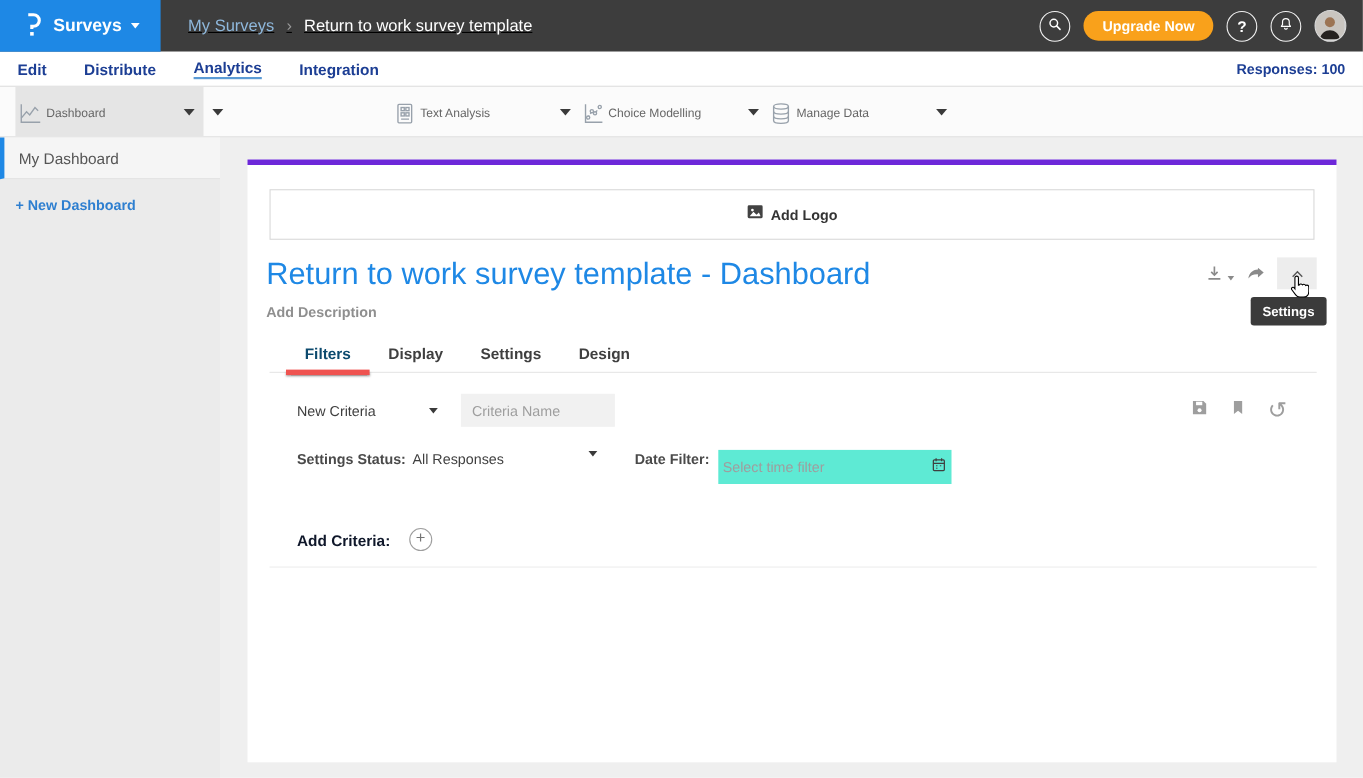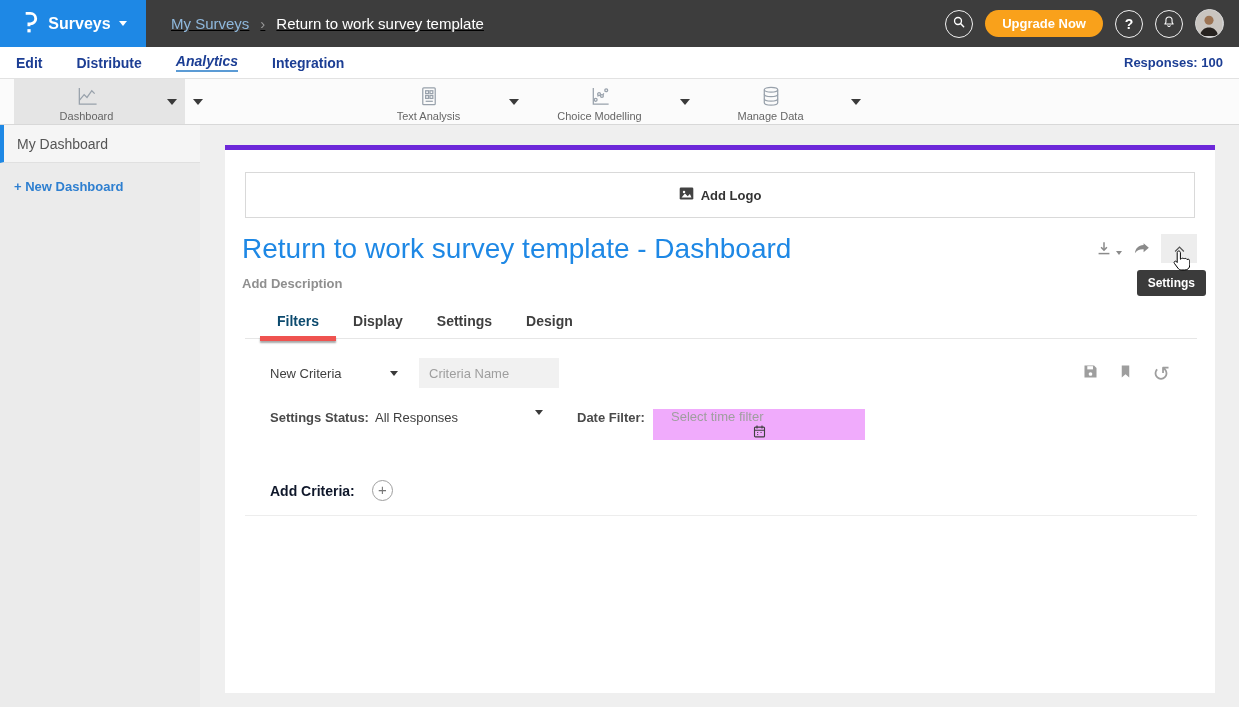--- a/index.html
+++ b/index.html
@@ -16,28 +16,28 @@
   .bc-sep { color:#9a9a9a; font-size:15px; }
   .bc-current { color:#fff; }
   .header-right { margin-left:auto; display:flex; align-items:center; gap:12px; margin-right:15px; }
   .circle-btn { width:28px; height:28px; border:1.5px solid #f2f2f2; border-radius:50%; display:flex; align-items:center; justify-content:center; cursor:pointer; color:#fff; font-weight:700; font-size:14px; }
   .upgrade-btn { background:#f9a11b; color:#fff; font-size:13px; font-weight:700; border:none; border-radius:14px; padding:6px 17px; cursor:pointer; }
   .avatar { width:29px; height:29px; border-radius:50%; border:1.5px solid #d9d9d9; overflow:hidden; cursor:pointer; background:#cfcfcf; }
 
   
   .nav-row { height:31px; background:#fff; display:flex; align-items:center; padding:0 16px; }
   .nav-item { color:#1c3e94; font-size:14px; font-weight:700; margin-right:34px; cursor:pointer; text-decoration:none; }
-  .nav-item.active { border-bottom:2px solid #5b9bd5; padding-bottom:1px;font-style:italic; }
+  .nav-item.active { border-bottom:2px solid #5b9bd5; padding-bottom:1px; }
   .nav-responses { margin-left:auto; color:#1c3e94; font-size:13px; font-weight:700; }
 
   
   .toolbar { height:47px; background:#fbfbfb; border-top:1px solid #e2e2e2; border-bottom:1px solid #d8d8d8; display:flex; padding-left:14px; }
   .tool-group { width:171px; height:100%; display:flex; align-items:center; cursor:pointer; }
   .tool-group.selected { background:#e5e5e5; }
-  .tool-tile { flex:1; display:flex; flex-direction:column; align-items:center; justify-content:flex-start; gap:2px; padding-top:3px; }
+  .tool-tile { flex:1; display:flex; flex-direction:row; align-items:center; justify-content:flex-start; gap:2px; padding-top:3px; }
   .tool-label { font-size:11px; color:#666; }
   .tool-caret { width:26px; display:flex; justify-content:center; }
   .tool-caret .tri { border-left:5px solid transparent; border-right:5px solid transparent; border-top:6px solid #3a3a3a; width:0; height:0; }
   .tool-icon svg { display:block; }
 
   
   .body-wrap { display:flex; height:582px; background:#efefef; }
   .sidebar { width:200px; background:#ebebeb; flex-shrink:0; }
   .sb-item { height:38px; background:#f5f5f5; border-left:4px solid #1e88e5; border-bottom:1px solid #e0e0e0; display:flex; align-items:center; padding-left:13px; font-size:14px; color:#555; cursor:pointer; }
   .sb-new { margin:16px 0 0 14px; color:#2e7fd0; font-size:13px; font-weight:700; cursor:pointer; }
@@ -72,21 +72,21 @@
   .criteria-input::placeholder { color:#9e9e9e; }
   .row1-icons { margin-left:auto; display:flex; align-items:center; gap:19px; }
   .row1-icons > * { cursor:pointer; }
   .reset-icon { font-size:21px; line-height:17px; color:#9e9e9e; font-weight:400; }
 
   .row2 { margin-top:21px; display:flex; }
   .lbl { font-size:13px; font-weight:600; color:#4a4a4a; line-height:18px; }
   .lbl-response { width:105px; }
   .rs-dd { width:168px; padding-top:1px; align-items:flex-start; }
   .lbl-date { width:76px; margin-left:34px; }
-  .time-input-wrap { width:212px; height:31px; background:#f0abfc; display:flex; align-items:center; padding:0 4px;flex-direction:column; }
+  .time-input-wrap { width:212px; height:31px; background:#5eead4; display:flex; align-items:center; padding:0 4px; }
   .time-input { flex:1; background:transparent; border:none; outline:none; font-size:13px; font-family:"Liberation Sans", sans-serif; color:#444; }
   .time-input::placeholder { color:#9e9e9e; }
 
   .row3 { margin-top:40px; display:flex; align-items:center; gap:17px; }
   .add-criteria-lbl { font-size:14px; font-weight:700; color:#0f172a; }
   .plus-circle { width:21px; height:21px; border:1.5px solid #9e9e9e; border-radius:50%; color:#757575; font-size:15px; line-height:18px; text-align:center; cursor:pointer; }
   .bottom-divider { margin:14px 18px 0 20px; height:1px; background:#ededed; }
 </style>
 </head>
 <body>

